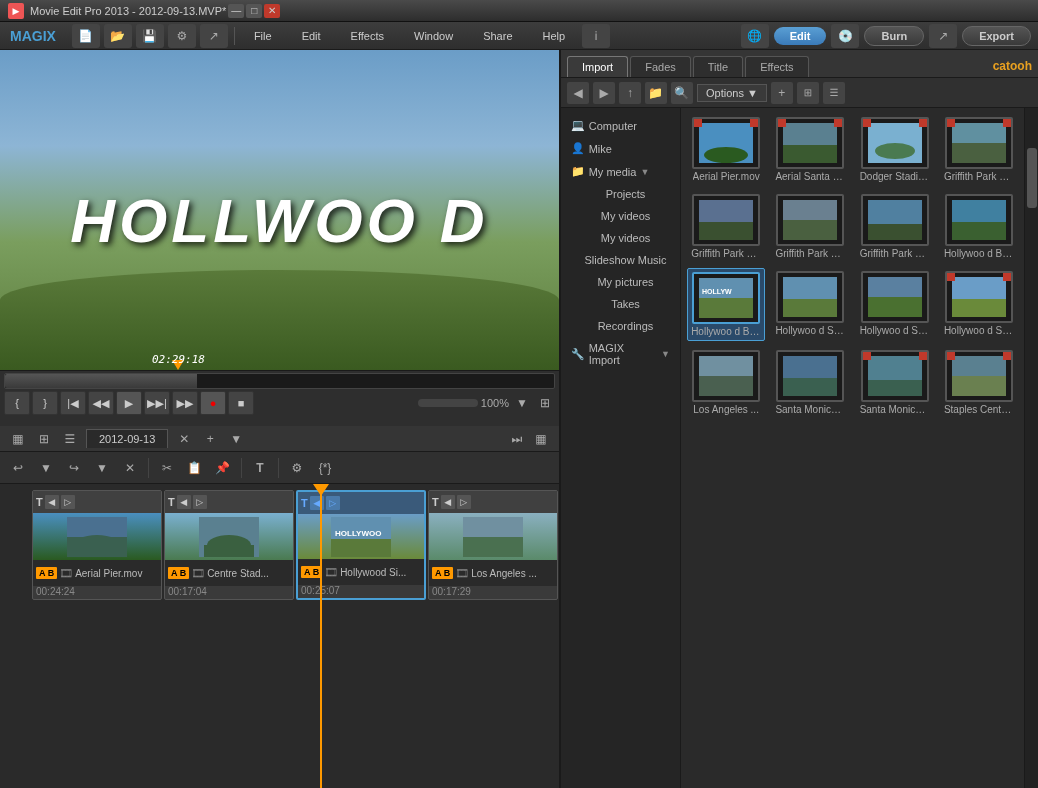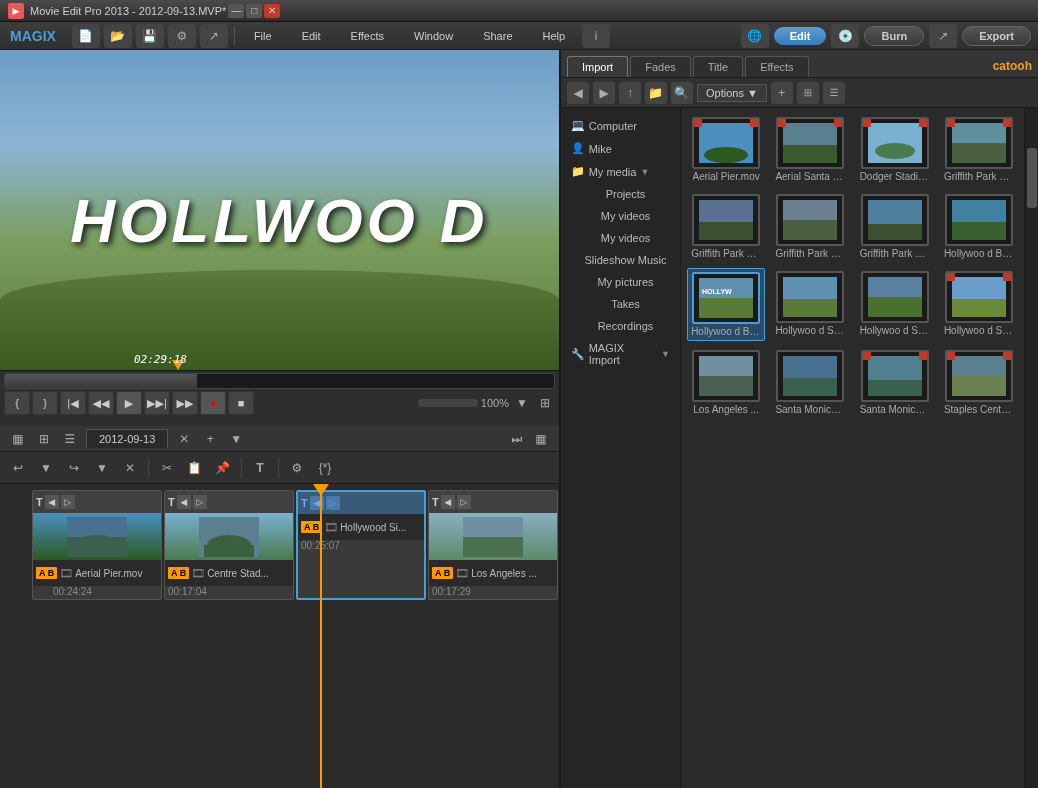--- a/index.html
+++ b/index.html
@@ -96,21 +96,21 @@
       left: 172px;
       width: 0;
       height: 0;
       border-left: 6px solid transparent;
       border-right: 6px solid transparent;
       border-top: 10px solid #f90;
     }
     #playhead-time {
       position: absolute;
       bottom: 4px;
-      left: 134px;
+      left: 152px;
       color: #fff;
       font-size: 11px;
       font-family: monospace;
     }
 
     
     #transport {
       background: #2e2e2e;
       height: 56px;
       border-top: 1px solid #1a1a1a;
@@ -538,21 +538,21 @@
                       <ellipse cx="30" cy="30" rx="25" ry="12" fill="#3a6050"></ellipse>
                       <rect x="0" y="20" width="60" height="20" fill="#3a6050"></rect>
                     </svg>
                 </div>
               </div>
               <div class="clip-footer">
                 <span class="ab-badge">A B</span>
                 <span class="film-icon">🎞</span>
                 <span class="clip-name">Aerial Pier.mov</span>
               </div>
-              <div style="padding: 0 20px 2px; font-size:10px; color:#888;">00:24:24</div>
+              <div style="padding: 0 3px 2px; font-size:10px; color:#888;">00:24:24</div>
             </div>
 
             <div class="clip">
               <div class="clip-header">
                 <span class="clip-header-t">T</span>
                 <span class="clip-header-btn">◀</span>
                 <span class="clip-header-btn">▷</span>
               </div>
               <div class="clip-thumb">
                 <div class="clip-thumb-content thumb-stadium">
@@ -570,20 +570,29 @@
               </div>
               <div style="padding: 0 3px 2px; font-size:10px; color:#888;">00:17:04</div>
             </div>
 
             <div class="clip selected">
               <div class="clip-header" style="background:#3a5a7a;">
                 <span class="clip-header-t" style="color:#6af;">T</span>
                 <span class="clip-header-btn" style="background:#4a7aaa; color:#6af;">◀</span>
                 <span class="clip-header-btn" style="background:#4a7aaa; color:#6af;">▷</span>
               </div>
+              <div class="clip-thumb">
+                <div class="clip-thumb-content thumb-sign">
+                  <svg width="60" height="40" viewBox="0 0 60 40">
+                      <rect width="60" height="40" fill="#6090b0"></rect>
+                      <rect x="0" y="22" width="60" height="18" fill="#5a7a3a"></rect>
+                      <text x="4" y="19" font-size="8" fill="white" font-weight="bold">HOLLYWOO</text>
+                    </svg>
+                </div>
+              </div>
               <div class="clip-footer">
                 <span class="ab-badge">A B</span>
                 <span class="film-icon">🎞</span>
                 <span class="clip-name">Hollywood Si...</span>
               </div>
               <div style="padding: 0 3px 2px; font-size:10px; color:#888;">00:25:07</div>
             </div>
 
             <div class="clip">
               <div class="clip-header">

